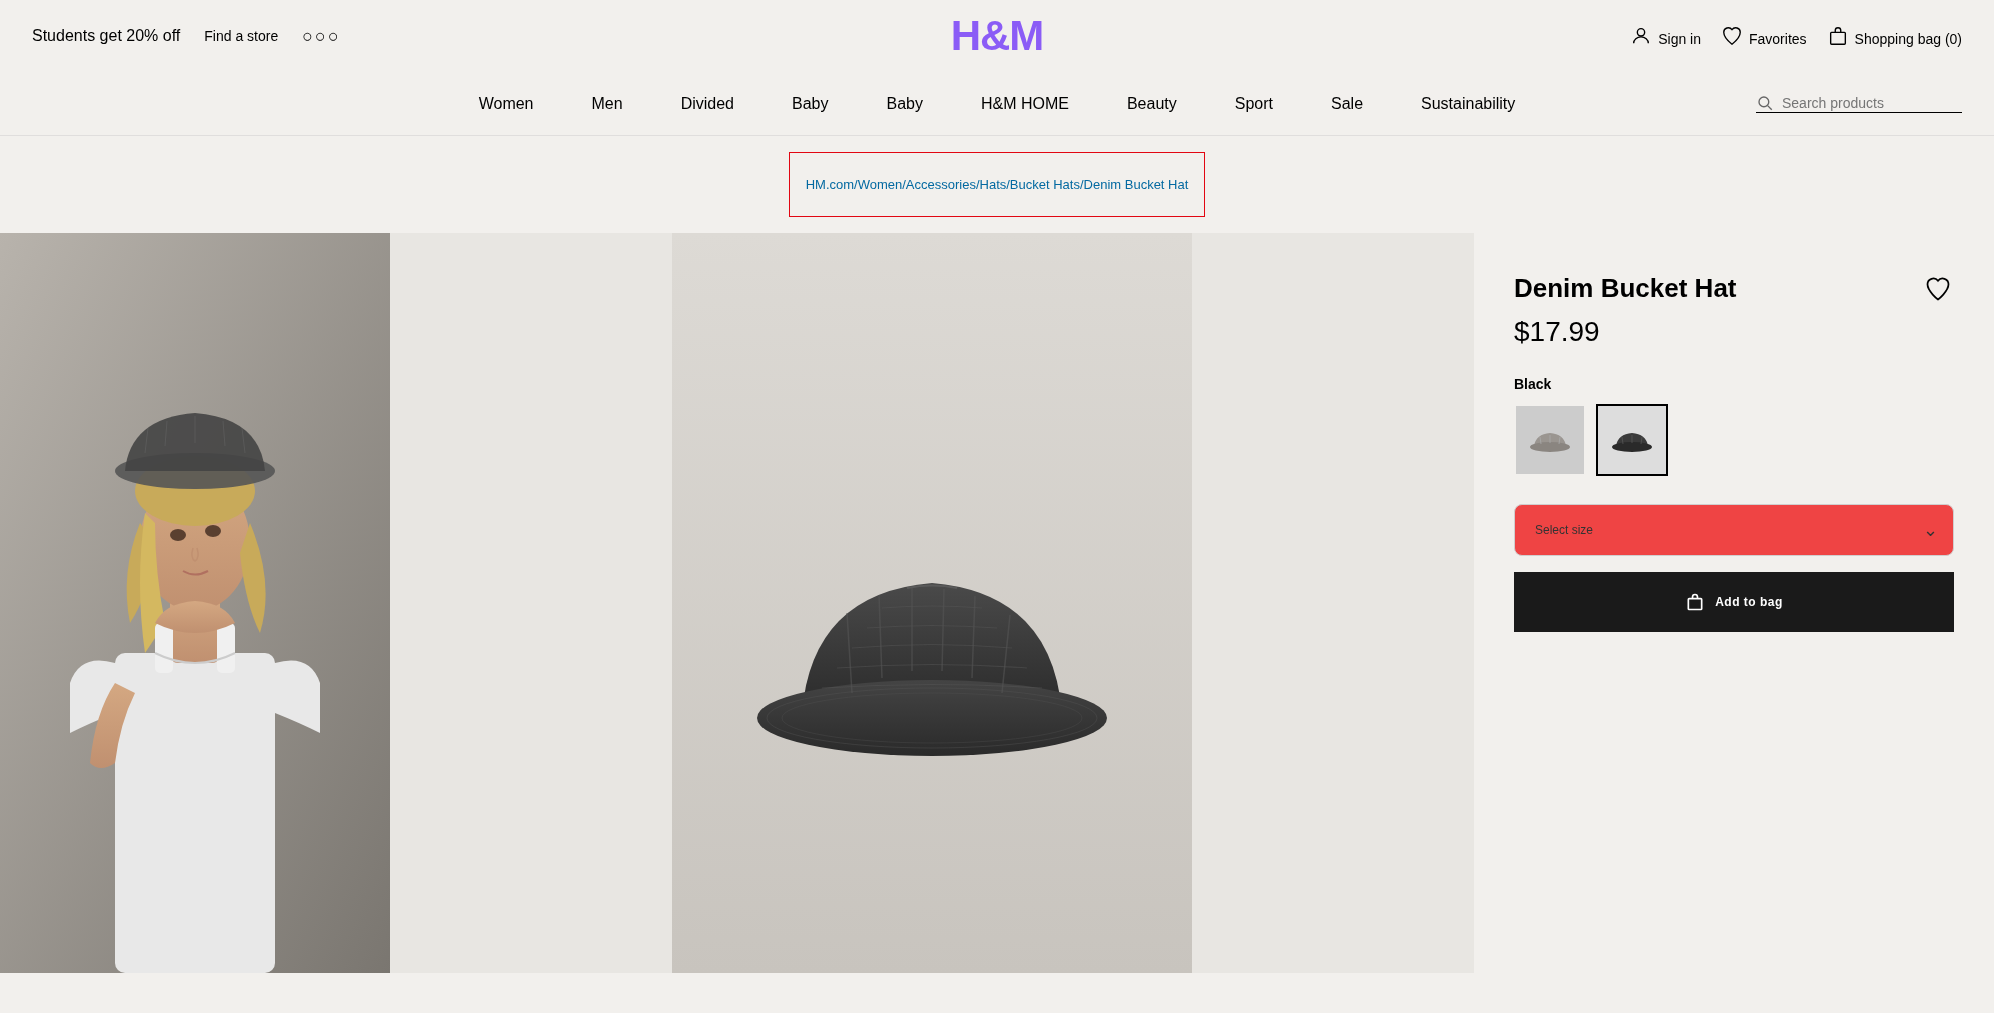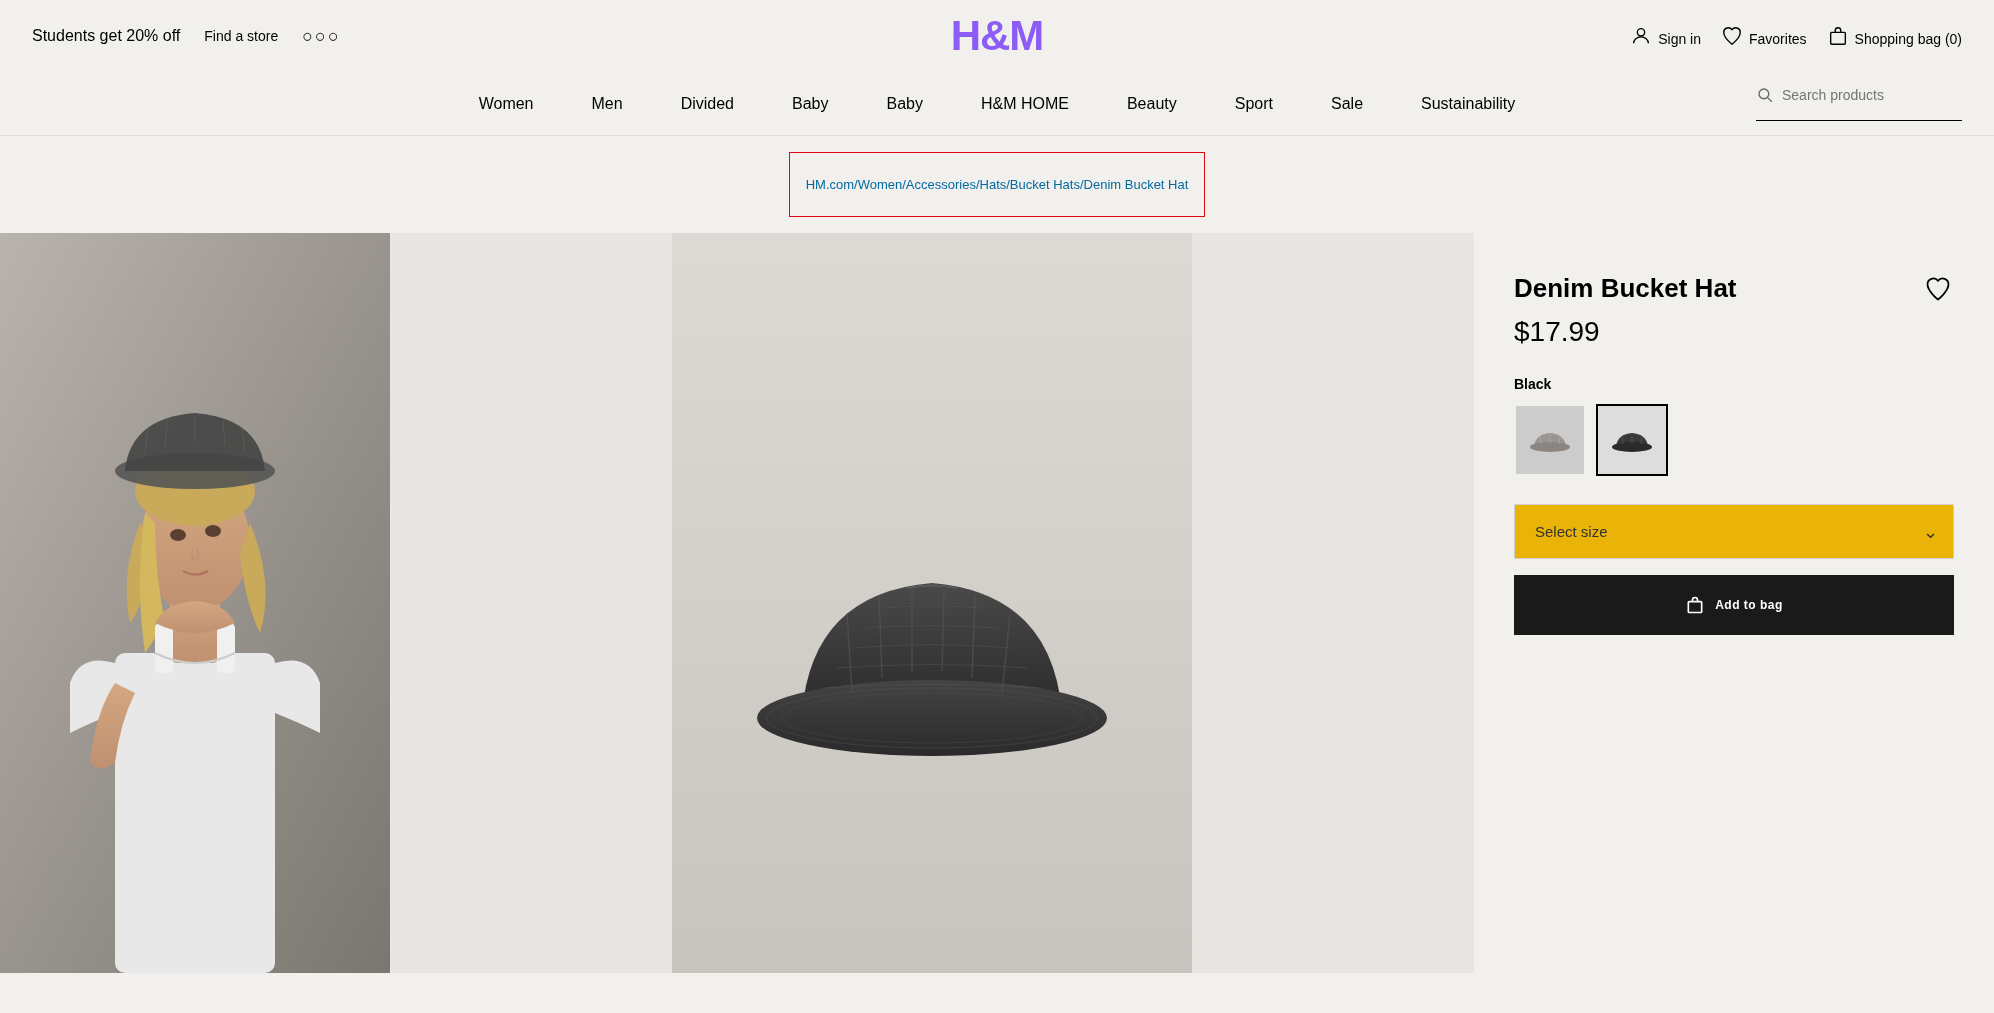--- a/index.html
+++ b/index.html
@@ -86,21 +86,21 @@
       color: #000;
       font-size: 16px;
       font-weight: 400;
     }
     .search-box {
       position: absolute;
       right: 32px;
       display: flex;
       align-items: center;
       border-bottom: 1px solid #000;
-      padding-bottom: 16px;
+      padding-bottom: 0;
       gap: 8px;
     }
     .search-box input {
       border: none;
       background: transparent;
       font-size: 14px;
       outline: none;
       width: 180px;
       color: #666;
     }
@@ -216,28 +216,28 @@
       align-items: center;
       justify-content: center;
     }
     .size-select-wrapper {
       position: relative;
       margin-bottom: 16px;
     }
     .size-select-wrapper select {
       width: 100%;
       padding: 18px 20px;
-      font-size: 15px;
+      font-size: 12px;
       border: 1px solid #d0cece;
-      background: #eab308;
+      background: #ef4444;
       color: #333;
       appearance: none;
       cursor: pointer;
       outline: none;
-      border-radius: 1px;
+      border-radius: 8px;
     }
     .size-select-wrapper .chevron {
       position: absolute;
       right: 16px;
       top: 50%;
       transform: translateY(-50%);
       pointer-events: none;
       font-size: 18px;
       color: #333;
     }

